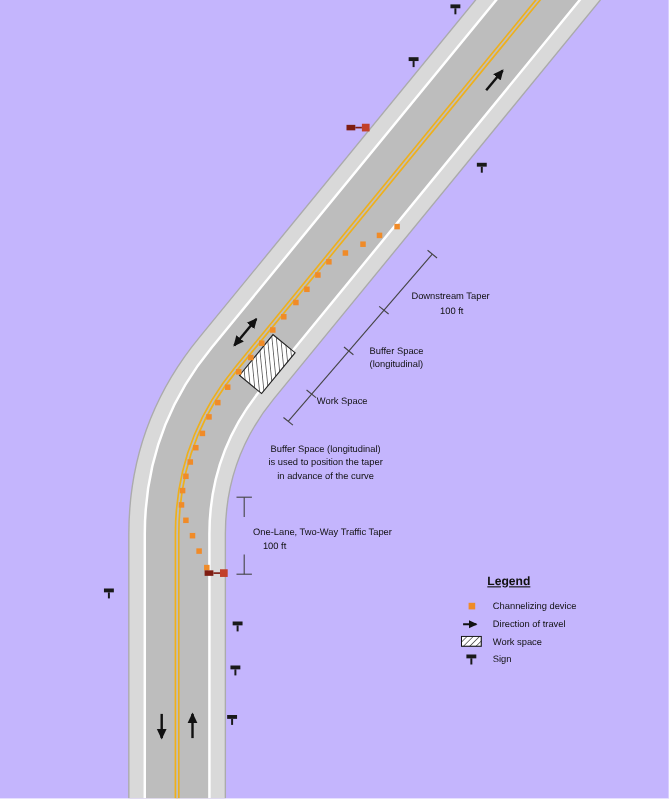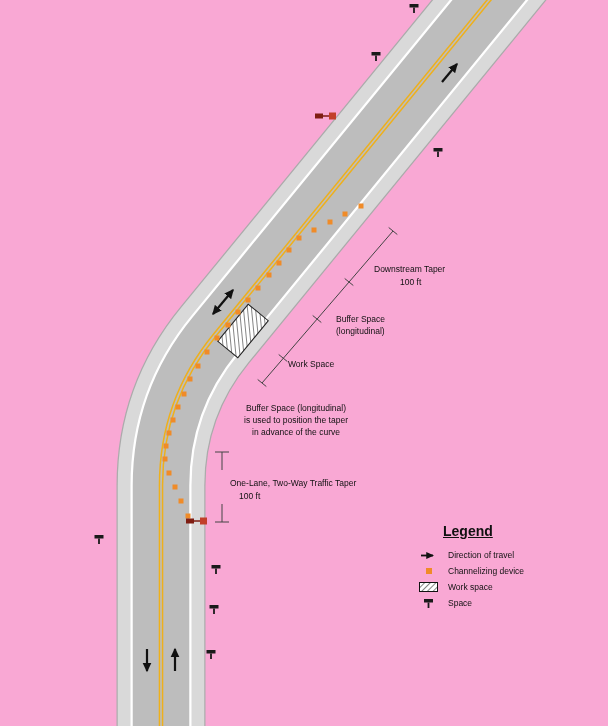--- a/index.html
+++ b/index.html
@@ -1,21 +1,21 @@
 <!DOCTYPE html>
 <html><head>
 <meta charset="utf-8">
 <style>
   html,body{margin:0;padding:0;background:#fff;}
-  .stage{position:relative;width:608px;height:726px;background:#f9a8d4;overflow:hidden;
+  .stage{position:relative;width:608px;height:726px;background:#c4b5fd;overflow:hidden;
          font-family:"Liberation Sans",sans-serif;}
   .stage > svg{position:absolute;left:0;top:0;}
   svg text{font-family:"Liberation Sans",sans-serif;font-size:8.5px;fill:#111;}
   .legend{position:absolute;left:417px;top:523px;width:150px;}
-  .legend-title{font-size:14px;font-weight:bold;text-decoration:underline;
+  .legend-title{font-size:11px;font-weight:bold;text-decoration:underline;
                 margin:0 0 8px 26px;color:#111;}
   .legend-item{display:flex;align-items:center;height:16px;gap:7px;font-size:8.5px;color:#111;}
   .legend-icon{width:24px;display:flex;justify-content:center;align-items:center;}
 </style>
 </head>
 <body>
 
 <div class="stage">
 
   <svg id="diagram-svg" width="608" height="726" viewBox="0 0 608 726">
@@ -148,50 +148,50 @@
       <text x="230" y="486">One-Lane, Two-Way Traffic Taper</text>
       <text x="239" y="499">100 ft</text>
     </g>
   </svg>
 
   <div class="legend">
     <div class="legend-title">Legend</div>
 
     <div class="legend-item">
       <span class="legend-icon">
+        <svg width="8" height="8">
+            <rect x="1" y="1" width="6" height="6" fill="#f08b28"></rect>
+          </svg>
+      </span>
+      <span>Channelizing device</span>
+    </div>
+
+    <div class="legend-item">
+      <span class="legend-icon">
         <svg width="18" height="9">
             <line x1="1" y1="4.5" x2="13" y2="4.5" stroke="#111" stroke-width="1.8" marker-end="url(#mhead)"></line>
           </svg>
       </span>
       <span>Direction of travel</span>
-    </div>
-
-    <div class="legend-item">
-      <span class="legend-icon">
-        <svg width="8" height="8">
-            <rect x="1" y="1" width="6" height="6" fill="#f08b28"></rect>
-          </svg>
-      </span>
-      <span>Channelizing device</span>
     </div>
 
     <div class="legend-item">
       <span class="legend-icon">
         <svg width="20" height="11">
             <rect x="0.5" y="0.5" width="18" height="9" fill="url(#hatch)" stroke="#111"></rect>
           </svg>
       </span>
       <span>Work space</span>
     </div>
 
 
     <div class="legend-item">
       <span class="legend-icon">
         <svg width="12" height="11">
           <rect x="1" y="1" width="9" height="3.5" fill="#1a1a1a"></rect>
           <line x1="5.5" y1="4.5" x2="5.5" y2="10" stroke-width="1.8" stroke="#1a1a1a"></line>
         </svg>
       </span>
-      <span>Space</span>
+      <span>Sign</span>
     </div>
   </div>
 
 </div>
 
 </body></html>

